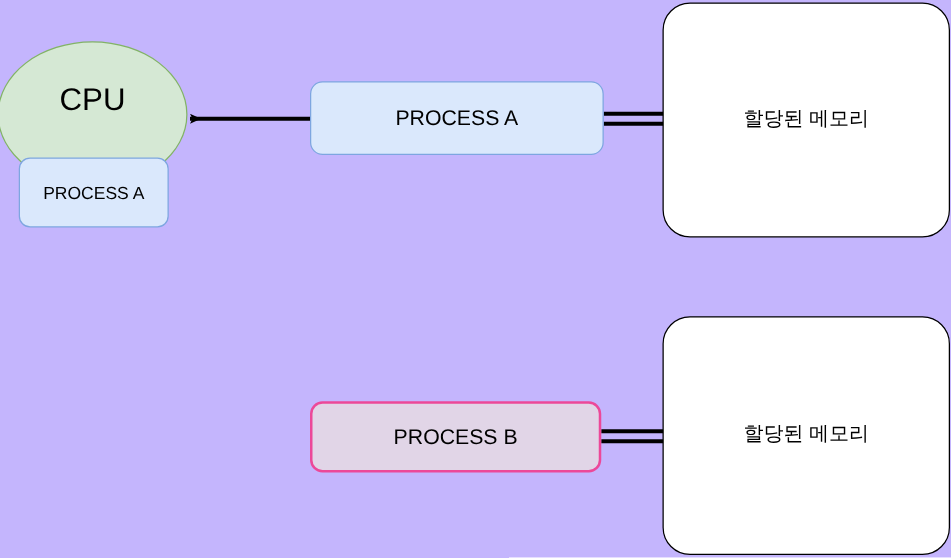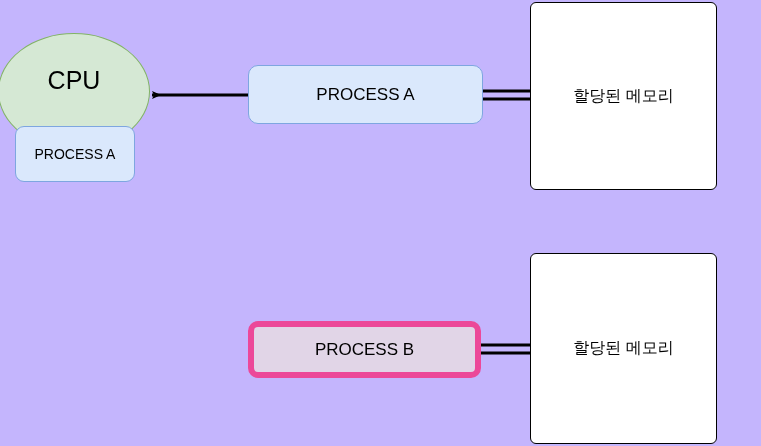--- a/index.html
+++ b/index.html
@@ -68,31 +68,31 @@
     font-size: 17px;
   }
 
   
   .proc-b-main {
     left: 248px;
     top: 321px;
     width: 233px;
     height: 57px;
     background: #e1d5e7;
-    border: 6px solid #ec4899;
+    border: 2px solid #ec4899;
     border-radius: 10px;
     font-size: 17px;
   }
 
   
   .memory-box {
-    width: 187px;
+    width: 230px;
     background: #ffffff;
     border: 1.6px solid #000000;
-    border-radius: 6px;
+    border-radius: 22px;
     font-size: 16px;
   }
   .memory-top {
     left: 530px;
     top: 2px;
     height: 188px;
   }
   .memory-bottom {
     left: 530px;
     top: 253px;

